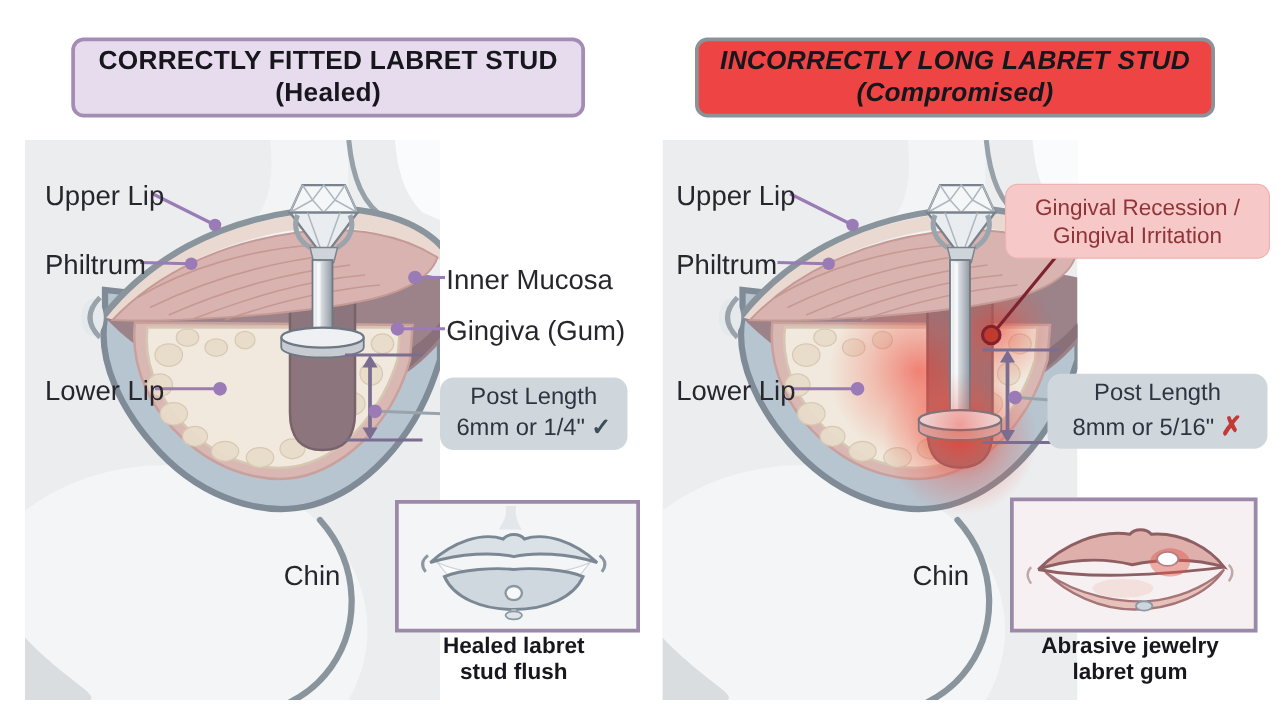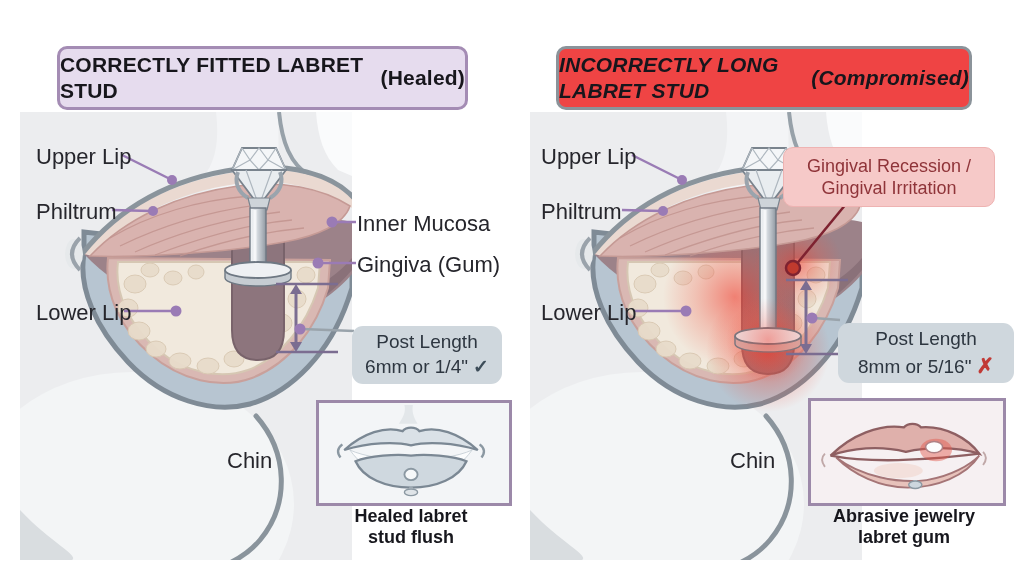--- a/index.html
+++ b/index.html
@@ -1,31 +1,31 @@
 <!DOCTYPE html>
 <html><head>
 <meta charset="utf-8">
 <style>
   html,body{margin:0;padding:0;background:#fff;}
   .canvas{position:relative;width:1024px;height:572px;background:#ffffff;overflow:hidden;
           font-family:"Liberation Sans",sans-serif;color:#222228;}
   .abs{position:absolute;}
-  .titlebox{position:absolute;top:46px;height:58px;border-radius:10px;display:flex;
-            justify-content:center;align-items:center;text-align:left;font-weight:bold;font-size:21px;
+  .titlebox{position:absolute;top:30px;height:58px;border-radius:10px;display:flex;flex-direction:column;
+            justify-content:center;align-items:center;text-align:right;font-weight:bold;font-size:21px;
             line-height:1.22;color:#17161c;letter-spacing:.2px;}
   .titlebox.left{left:57px;width:405px;background:#e6dcee;border:3px solid #a48cb4;}
   .titlebox.right{left:556px;width:410px;background:#ef4444;border:3px solid #8b939a;font-style:italic;}
   .panel{position:absolute;top:112px;width:332px;height:448px;}
   .panel.lp{left:20px;} .panel.rp{left:530px;}
   .lbl{position:absolute;font-size:22px;color:#26262c;white-space:nowrap;}
   .postbox{position:absolute;background:#cfd7dd;border-radius:11px;display:flex;flex-direction:column;
-           justify-content:center;align-items:center;text-align:center;font-size:19px;line-height:1.3;color:#2d3640;margin-top:24px;}
+           justify-content:center;align-items:center;text-align:center;font-size:19px;line-height:1.3;color:#2d3640;}
   .postbox .mark{font-weight:800;margin-left:5px;}
   .mark.ok{color:#3d4d59;} .mark.bad{color:#c13a36;font-size:21px;}
-  .warnbox{position:absolute;left:783px;top:147px;width:210px;height:58px;background:#f6c9c8;
+  .warnbox{position:absolute;left:804px;top:147px;width:210px;height:58px;background:#f6c9c8;
            border:1px solid #eeb3b2;border-radius:10px;display:flex;flex-direction:column;justify-content:center;
            align-items:center;text-align:center;font-size:18px;line-height:1.25;color:#8f3439;font-weight:500;}
   .inset{position:absolute;border:3px solid #9c89a9;background:#f3f5f7;}
   .inset.l{left:316px;top:400px;width:190px;height:100px;}
   .inset.r{left:808px;top:398px;width:192px;height:102px;background:#f6f0f2;}
   .caption{position:absolute;top:506px;text-align:center;font-size:18px;font-weight:600;color:#17171d;line-height:1.15;}
   .caption.l{left:316px;width:190px;} .caption.r{left:798px;width:212px;}
   svg{display:block;}
 </style>
 </head>

